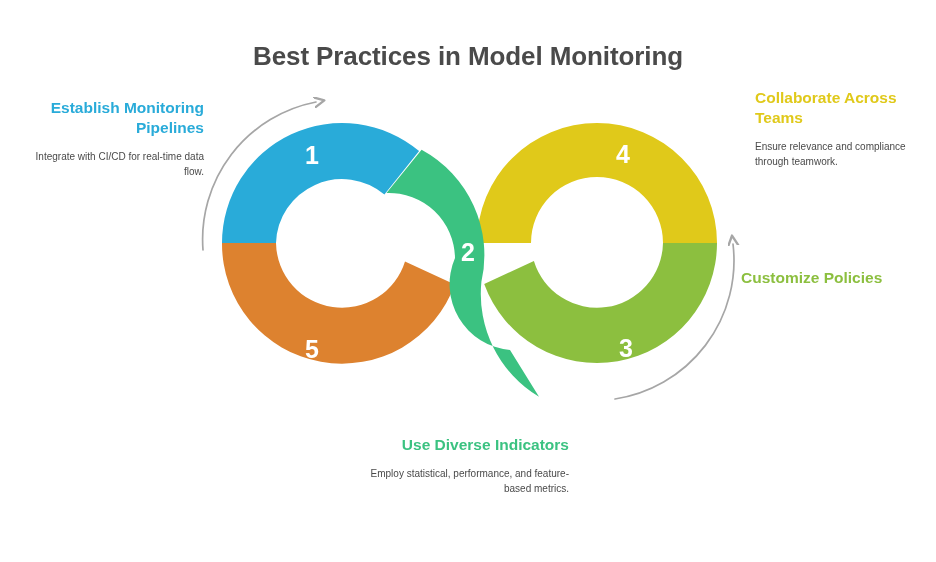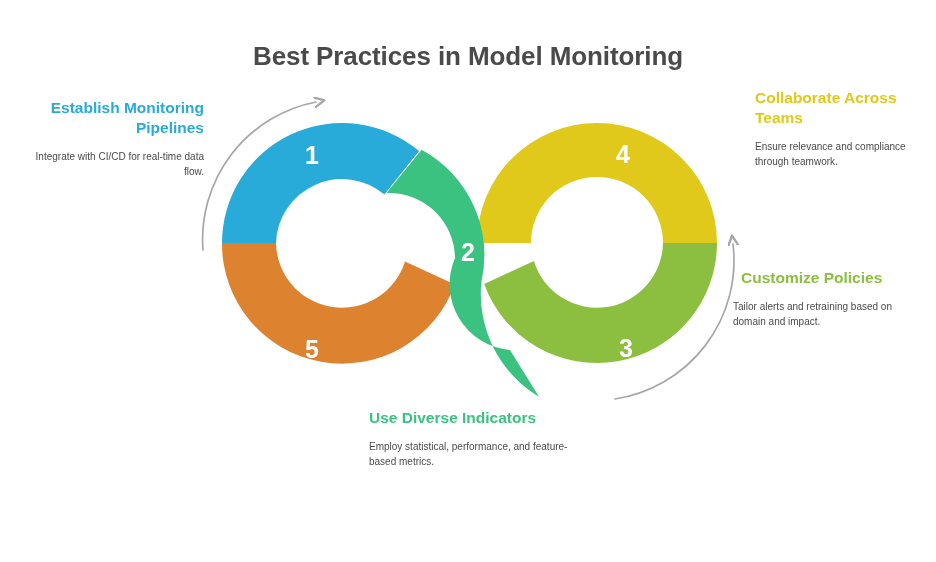--- a/index.html
+++ b/index.html
@@ -60,21 +60,21 @@
   }
   .callout .c-body {
     font-size: 10px;
     line-height: 1.45;
     color: #4a4a4a;
     margin: 0;
   }
 
   .align-right { text-align: right; }
   .align-left  { text-align: left; }
-  .align-center{ text-align: left; }
+  .align-center{ text-align: right; margin-top: 27px; }
 
   
   .callout-1 { left: 24px;  top: 98px;  width: 180px; }
   .callout-5 { left: 34px;  top: 268px; width: 170px; }
   .callout-4 { left: 733px; top: 88px;  width: 180px; margin-left: 22px; }
   .callout-3 { left: 733px; top: 268px; width: 180px; }
   .callout-2 { left: 369px; top: 408px; width: 200px; }
 
   .c-blue   { color: #29abd9; }
   .c-orange { color: #dd822f; }
@@ -169,21 +169,20 @@
   </div>
 
 
   <div class="callout callout-4 align-left">
     <p class="c-title c-yellow">Collaborate Across Teams</p>
     <p class="c-body">Ensure relevance and compliance through teamwork.</p>
   </div>
 
   <div class="callout callout-3 align-left">
     <p class="c-title c-olive">Customize Policies</p>
-    <p class="c-body">Tailor alerts and retraining based on domain and impact.</p>
   </div>
 
   <div class="callout callout-2 align-center">
     <p class="c-title c-emerald">Use Diverse Indicators</p>
     <p class="c-body">Employ statistical, performance, and feature-based metrics.</p>
   </div>
 
 </div>
 
 </body></html>

